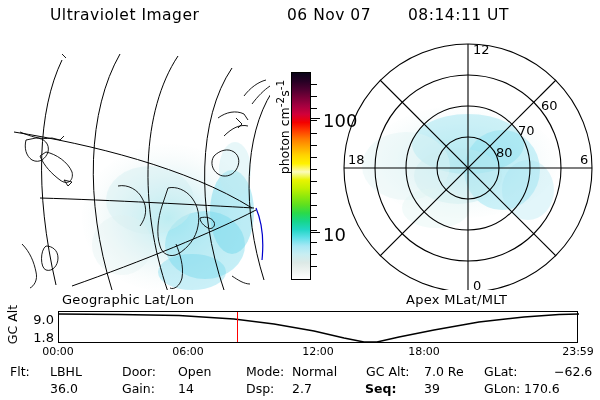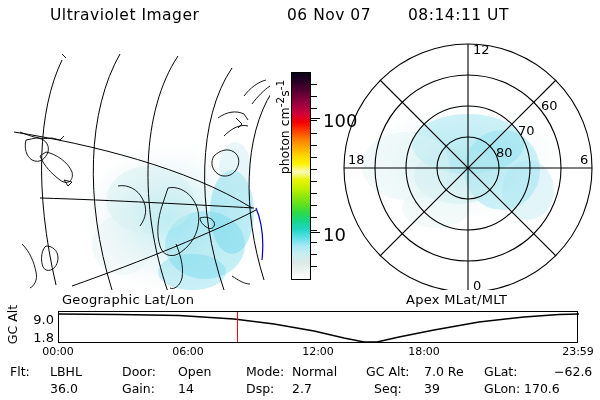--- a/index.html
+++ b/index.html
@@ -382,20 +382,20 @@
         <span class="status-cell" style="left: 484px;">GLat:</span>
         <span class="status-cell" style="left: 554px;">−62.6</span>
       </div>
     <div class="status-row" id="status-row-1">
         <span class="status-cell" style="left: 10px; margin-top: 44px;">IP:</span>
         <span class="status-cell" style="left: 50px;">36.0</span>
         <span class="status-cell" style="left: 122px;">Gain:</span>
         <span class="status-cell" style="left: 178px;">14</span>
         <span class="status-cell" style="left: 246px;">Dsp:</span>
         <span class="status-cell" style="left: 292px;">2.7</span>
-        <span class="status-cell" style="left: 374px;">Seq:</span>
+        <span class="status-cell" style="left: 365px; font-weight: bold;">Seq:</span>
         <span class="status-cell" style="left: 424px;">39</span>
         <span class="status-cell" style="left: 484px;">GLon:</span>
         <span class="status-cell" style="left: 524px;">170.6</span>
       </div>
   </div>
 
 </div>
 
 </body></html>

